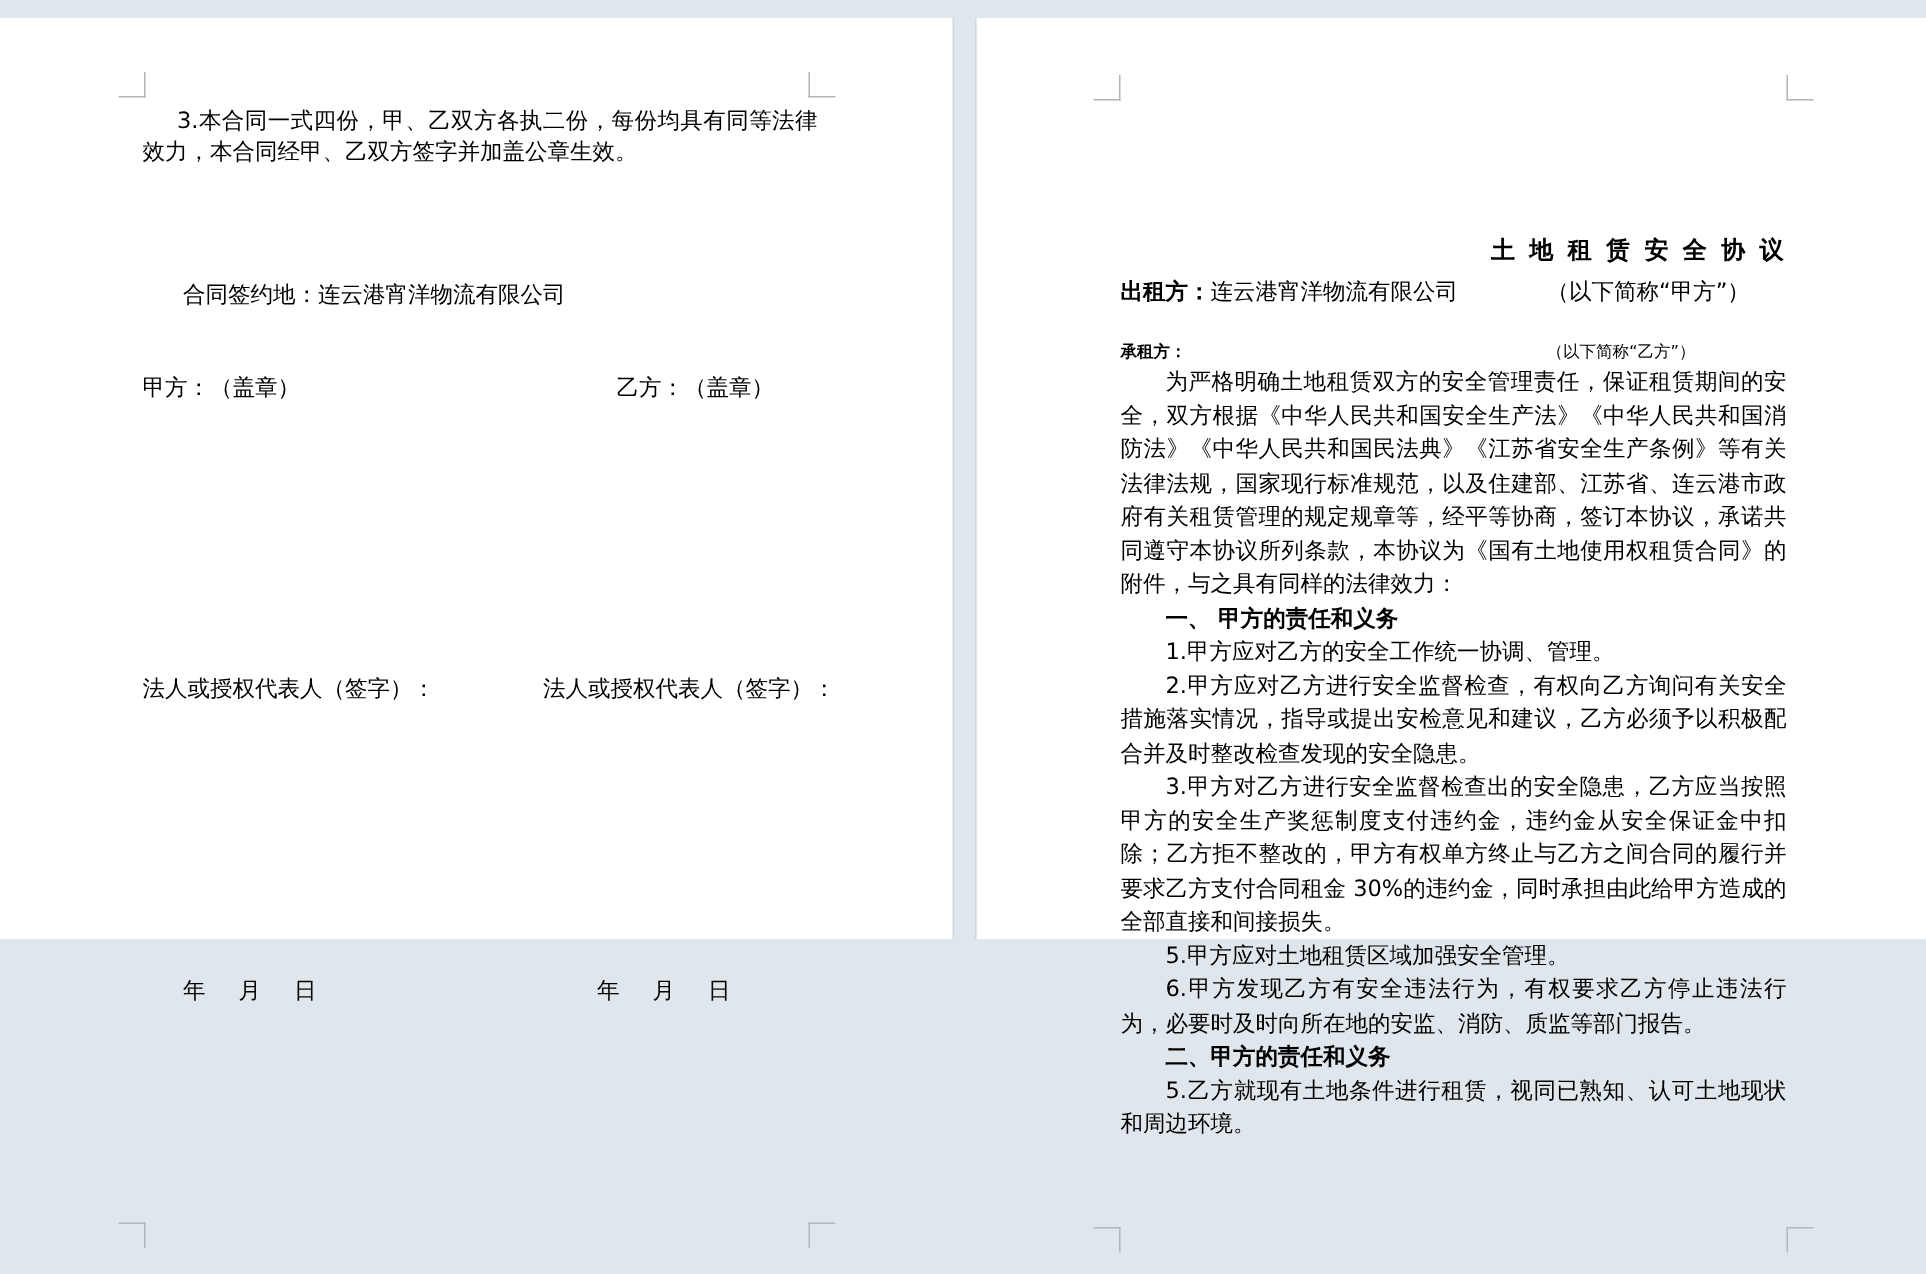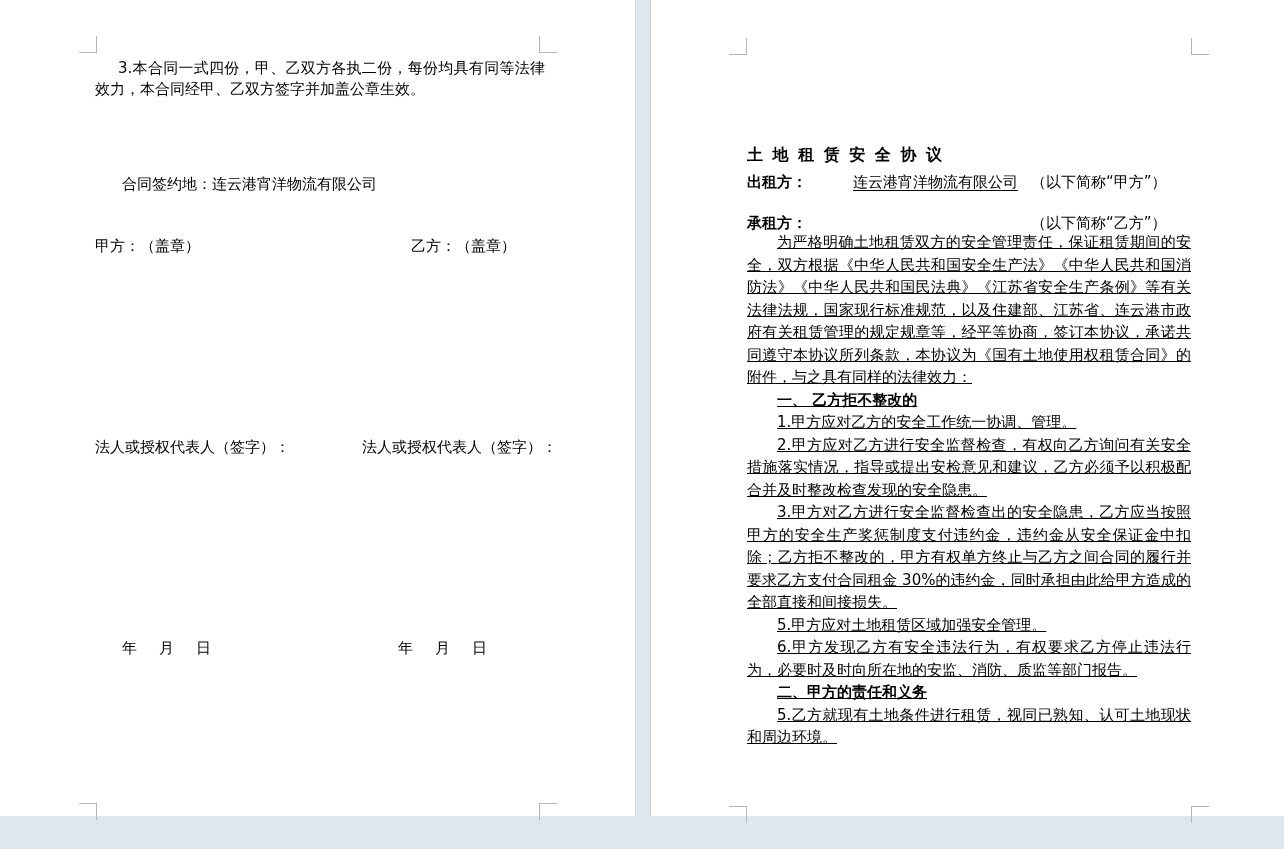--- a/index.html
+++ b/index.html
@@ -9,59 +9,59 @@
   *{box-sizing:border-box;margin:0;padding:0;}
   html,body{width:1284px;height:849px;}
   body{
     background:var(--canvas_bg);
     font-family:"DejaVu Sans",sans-serif;
     color:var(--text_color);
     overflow:hidden;
     position:relative;
   }
   .page{
-    position:absolute;top:0;height:816px;background:var(--page_bg);
+    position:absolute;top:12px;height:614px;background:var(--page_bg);
   }
   .page-left{left:0;width:636px;border-right:1px solid var(--page_edge);}
   .page-right{left:650px;width:634px;border-left:1px solid var(--page_edge);}
   .gap{position:absolute;left:636px;top:0;width:14px;height:849px;background:var(--canvas_bg);}
 
   
   .mark{position:absolute;width:18px;height:17px;}
   .mark.tl{border-right:1px solid var(--mark_color);border-bottom:1px solid var(--mark_color);}
   .mark.tr{border-left:1px solid var(--mark_color);border-bottom:1px solid var(--mark_color);}
   .mark.bl{border-right:1px solid var(--mark_color);border-top:1px solid var(--mark_color);}
   .mark.br{border-left:1px solid var(--mark_color);border-top:1px solid var(--mark_color);}
 
   .abs{position:absolute;}
   .body-text{font-size:15px;line-height:21px;}
   .jt{text-align:justify;text-justify:inter-ideograph;}
   .ind{text-indent:30px;}
   .b{font-weight:bold;}
-  .u{text-decoration:underline;text-underline-offset:3px;margin-left:46px;}
+  .u{text-underline-offset:3px;}
 
   
   .lp-clause{left:95px;top:58px;width:450px;}
   .lp-place{left:95px;top:131px;text-indent:27px;width:450px;margin-top:43px;}
   .lp-seal-a{left:95px;top:236px;text-align:right;}
   .lp-seal-b{left:367px;top:236px;margin-left:44px;}
   .lp-rep-a{left:95px;top:437px;}
   .lp-rep-b{left:362px;top:437px;}
   .lp-date{top:638px;display:inline-flex;gap:22px;}
   .lp-date-a{left:122px;}
   .lp-date-b{left:398px;}
 
   
-  .rp-title{left:96px;top:144px;width:444px;text-align:left;
+  .rp-title{left:96px;top:144px;width:444px;text-align:right;
             font-size:16px;font-weight:bold;letter-spacing:2px;line-height:22px;}
   .rp-lessor{left:96px;top:171px;width:444px;font-size:15px;line-height:22px;}
-  .rp-lessee{left:96px;top:212px;width:444px;font-size:15px;line-height:22px;}
+  .rp-lessee{left:96px;top:212px;width:444px;font-size:11px;line-height:22px;}
   .rp-alias{position:absolute;left:284px;top:0;font-weight:normal;}
   .rp-flow{left:96px;top:231px;width:444px;font-size:15px;line-height:22.5px;}
-  .rp-flow p{margin:0;text-decoration:underline;}
+  .rp-flow p{margin:0;}
 </style>
 </head>
 <body>
 
 <div class="page page-left">
   <div class="mark tl" style="left:79px;top:36px;"></div>
   <div class="mark tr" style="left:539px;top:36px;"></div>
   <div class="mark bl" style="left:79px;top:803px;"></div>
   <div class="mark br" style="left:539px;top:803px;"></div>
 
@@ -102,21 +102,21 @@
     <span class="rp-alias">（以下简称“甲方”）</span>
   </div>
 
   <div class="abs rp-lessee">
     <span class="b">承租方：</span>
     <span class="rp-alias">（以下简称“乙方”）</span>
   </div>
 
   <div class="abs rp-flow">
     <p class="jt ind">为严格明确土地租赁双方的安全管理责任，保证租赁期间的安全，双方根据《中华人民共和国安全生产法》《中华人民共和国消防法》《中华人民共和国民法典》《江苏省安全生产条例》等有关法律法规，国家现行标准规范，以及住建部、江苏省、连云港市政府有关租赁管理的规定规章等，经平等协商，签订本协议，承诺共同遵守本协议所列条款，本协议为《国有土地使用权租赁合同》的附件，与之具有同样的法律效力：</p>
-    <p class="b ind">一、 乙方拒不整改的</p>
+    <p class="b ind">一、 甲方的责任和义务</p>
     <p class="jt ind">1.甲方应对乙方的安全工作统一协调、管理。</p>
     <p class="jt ind">2.甲方应对乙方进行安全监督检查，有权向乙方询问有关安全措施落实情况，指导或提出安检意见和建议，乙方必须予以积极配合并及时整改检查发现的安全隐患。</p>
     <p class="jt ind">3.甲方对乙方进行安全监督检查出的安全隐患，乙方应当按照甲方的安全生产奖惩制度支付违约金，违约金从安全保证金中扣除；乙方拒不整改的，甲方有权单方终止与乙方之间合同的履行并要求乙方支付合同租金 30%的违约金，同时承担由此给甲方造成的全部直接和间接损失。</p>
     <p class="jt ind">5.甲方应对土地租赁区域加强安全管理。</p>
     <p class="jt ind">6.甲方发现乙方有安全违法行为，有权要求乙方停止违法行为，必要时及时向所在地的安监、消防、质监等部门报告。</p>
     <p class="b ind">二、甲方的责任和义务</p>
     <p class="jt ind">5.乙方就现有土地条件进行租赁，视同已熟知、认可土地现状和周边环境。</p>
   </div>
 </div>
 

